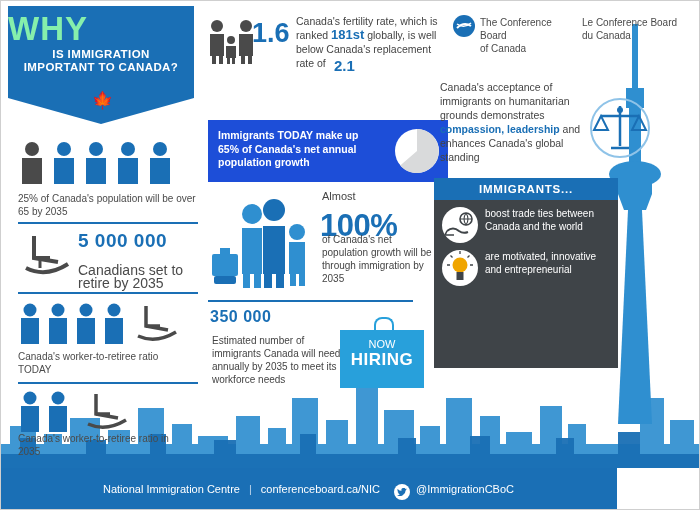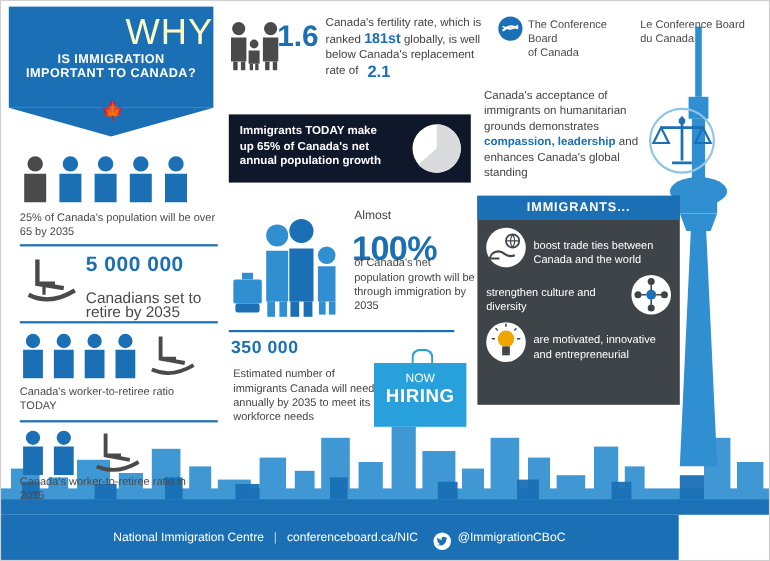--- a/index.html
+++ b/index.html
@@ -34,25 +34,25 @@
   
   .why-banner {
     position: absolute;
     left: 8px;
     top: 6px;
     width: 186px;
     height: 92px;
     background: #1a6fb5;
   }
   .why-banner .why-title {
-    color: #fef9c3;
+    color: #86efac;
     font-size: 33px;
-    font-weight: normal;
+    font-weight: bold;
     letter-spacing: 1px;
-    text-align: right;
+    text-align: left;
     margin-top: 6px;
     line-height: 34px;
   }
   .why-banner .why-sub1 {
     color: #ffffff;
     font-size: 11.5px;
     font-weight: bold;
     text-align: center;
     letter-spacing: .4px;
     margin-top: 2px;
@@ -213,24 +213,24 @@
     position: absolute;
     left: 334px;
     top: 57px;
     font-size: 15px;
     font-weight: bold;
     color: #1a6fb5;
   }
   .today-box {
     position: absolute;
     left: 208px;
-    top: 104px;
-    width: 220px;
+    top: 120px;
+    width: 240px;
     height: 62px;
-    background: #0f172a;
+    background: #1d4ed8;
   }
   .today-box p {
     margin: 0;
     padding: 9px 70px 0 10px;
     color: #ffffff;
     font-size: 10.5px;
     line-height: 13.5px;
     font-weight: bold;
   }
   .pie {
@@ -386,21 +386,21 @@
     color: #ffffff;
     font-size: 11.5px;
     font-weight: bold;
     text-align: center;
     letter-spacing: .8px;
     padding: 5px 0 5px 0;
   }
   .imm-item {
     position: relative;
     display: flex;
-    align-items: flex-end;
+    align-items: flex-start;
     padding: 7px 8px 0 8px;
   }
   .imm-item .badge {
     width: 36px;
     height: 36px;
     border-radius: 50%;
     background: #ffffff;
     flex: 0 0 36px;
     position: relative;
     margin-right: 7px;
@@ -682,33 +682,20 @@
         <svg viewBox="0 0 36 36" width="36" height="36">
           <circle cx="24" cy="12" r="6" fill="none" stroke="#3f4448" stroke-width="1.6"></circle>
           <path d="M18 12 h12 M24 6 q4 6 0 12 M24 6 q-4 6 0 12" stroke="#3f4448" stroke-width="1.1" fill="none"></path>
           <path d="M5 24 q6 -5 12 0 q4 3 9 1" stroke="#3f4448" stroke-width="2" fill="none"></path>
           <path d="M5 24 l-2 4 h9" stroke="#3f4448" stroke-width="1.6" fill="none"></path>
         </svg>
       </span>
       <span class="txt">boost trade ties between Canada and the world</span>
     </div>
 
-    <div class="imm-item reverse">
-      <span class="badge">
-        <svg viewBox="0 0 36 36" width="36" height="36">
-          <circle cx="18" cy="18" r="4.5" fill="#1a6fb5"></circle>
-          <circle cx="18" cy="6" r="3.2" fill="#3f4448"></circle>
-          <circle cx="18" cy="30" r="3.2" fill="#3f4448"></circle>
-          <circle cx="6" cy="18" r="3.2" fill="#3f4448"></circle>
-          <circle cx="30" cy="18" r="3.2" fill="#3f4448"></circle>
-          <path d="M18 9 L18 14 M18 22 L18 27 M9 18 L13.5 18 M22.5 18 L27 18" stroke="#3f4448" stroke-width="1.4"></path>
-        </svg>
-      </span>
-      <span class="txt">strengthen culture and diversity</span>
-    </div>
 
     <div class="imm-item">
       <span class="badge">
         <svg viewBox="0 0 36 36" width="36" height="36">
           <circle cx="18" cy="15" r="7.5" fill="#f0a500"></circle>
           <rect x="14.5" y="22" width="7" height="6" fill="#3f4448"></rect>
           <rect x="14.5" y="28" width="7" height="2" fill="#3f4448"></rect>
           <path d="M18 4 L18 1 M8 15 L5 15 M28 15 L31 15 M10.5 7.5 L8.5 5.5 M25.5 7.5 L27.5 5.5" stroke="#3f4448" stroke-width="1.3"></path>
         </svg>
       </span>

